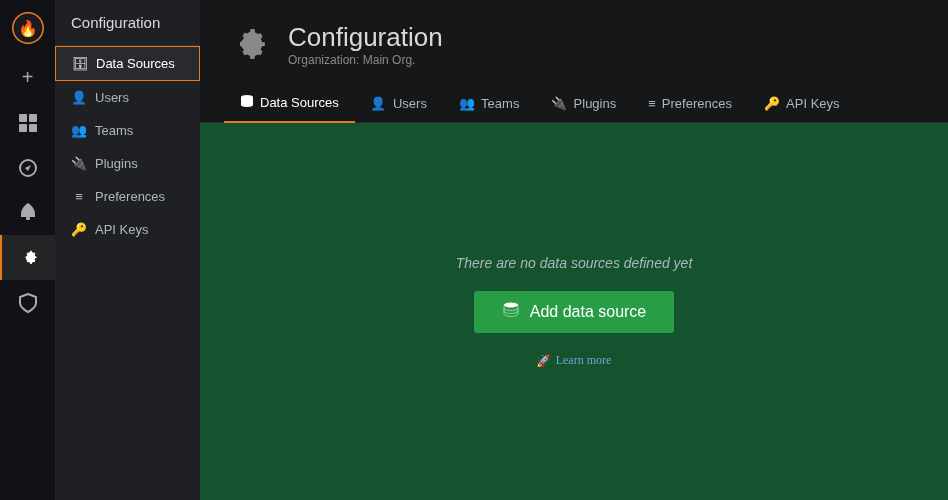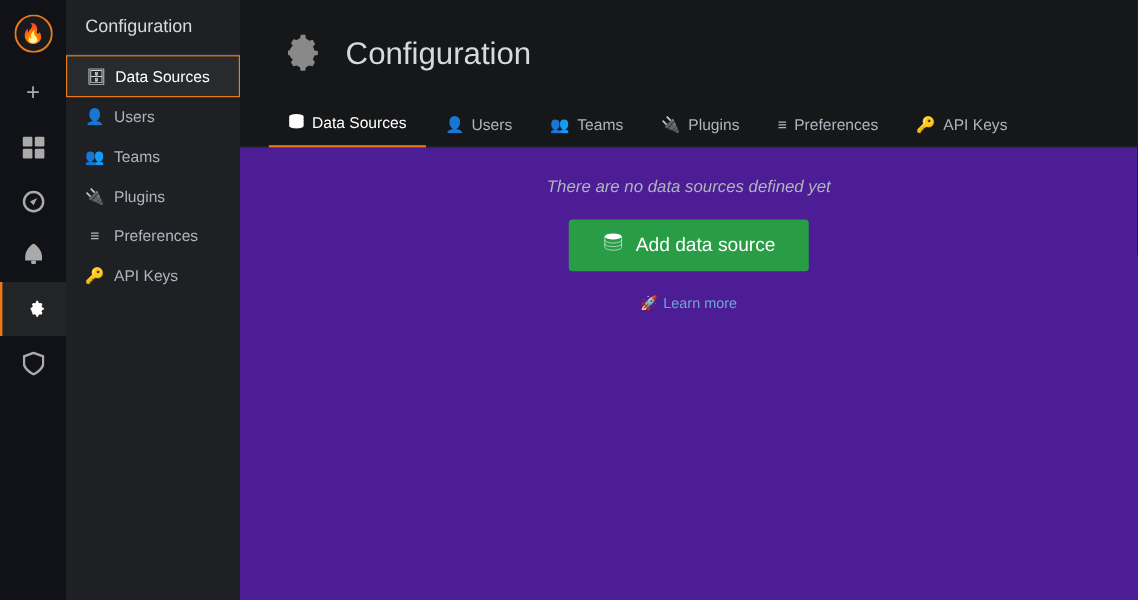--- a/index.html
+++ b/index.html
@@ -147,25 +147,25 @@
     }
     .tab.active {
       color: #fff;
       border-bottom: 2px solid #eb7b18;
     }
     .tab .tab-icon { font-size: 13px; }
 
     
     .content {
       flex: 1;
-      background: #4c1d95;
+      background: #14532d;
       display: flex;
       flex-direction: column;
       align-items: center;
-      justify-content: flex-start;
+      justify-content: center;
       padding: 24px;
       gap: 20px;
     }
     .no-data-text {
       color: #adb5bd;
       font-size: 14px;
       font-style: italic;
     }
     .add-btn {
       background: #299c46;
@@ -183,20 +183,21 @@
     .protip {
       font-size: 12px;
       color: #adb5bd;
       display: flex;
       align-items: center;
       gap: 4px;
     }
     .protip a {
       color: #6ea6d7;
       text-decoration: none;
+      font-family: Liberation Serif, serif;
     }
 
     
     .gear-svg {
       width: 40px;
       height: 40px;
       fill: #898989;
     }
   </style>
 </head>
@@ -274,20 +275,21 @@
 <div class="main">
 
   <div class="page-header">
     <div class="page-header-icon">
       <svg class="gear-svg" viewBox="0 0 40 40" xmlns="http://www.w3.org/2000/svg">
         <path fill="#898989" d="M20 13a7 7 0 100 14 7 7 0 000-14zm17 5.5l-2.9-.4a12 12 0 00-1.3-3.1l1.8-2.4-2-3.4-2.9.7a12 12 0 00-2.7-1.6L26.5 5h-3.9l-.5 2.8a12 12 0 00-2.7 1.6l-2.9-.7-2 3.4 1.8 2.4a12 12 0 00-1.3 3.1L12 18v3.9l2.9.4c.35 1.1.8 2.1 1.3 3.1l-1.8 2.4 2 3.4 2.9-.7c.85.62 1.77 1.14 2.7 1.6l.5 2.8h3.9l.5-2.8a12 12 0 002.7-1.6l2.9.7 2-3.4-1.8-2.4c.5-1 .95-2 1.3-3.1l2.9-.4V18.5z"></path>
       </svg>
     </div>
     <div class="page-header-text">
       <h1>Configuration</h1>
+      <p>Organization: Main Org.</p>
     </div>
   </div>
 
   <div class="tabs">
     <div class="tab active">
       <span class="tab-icon">
         <svg width="14" height="14" viewBox="0 0 14 14" fill="currentColor">
             <ellipse cx="7" cy="3" rx="6" ry="2"></ellipse>
             <path d="M1 3v3c0 1.1 2.69 2 6 2s6-.9 6-2V3"></path>
             <path d="M1 6v3c0 1.1 2.69 2 6 2s6-.9 6-2V6"></path>

